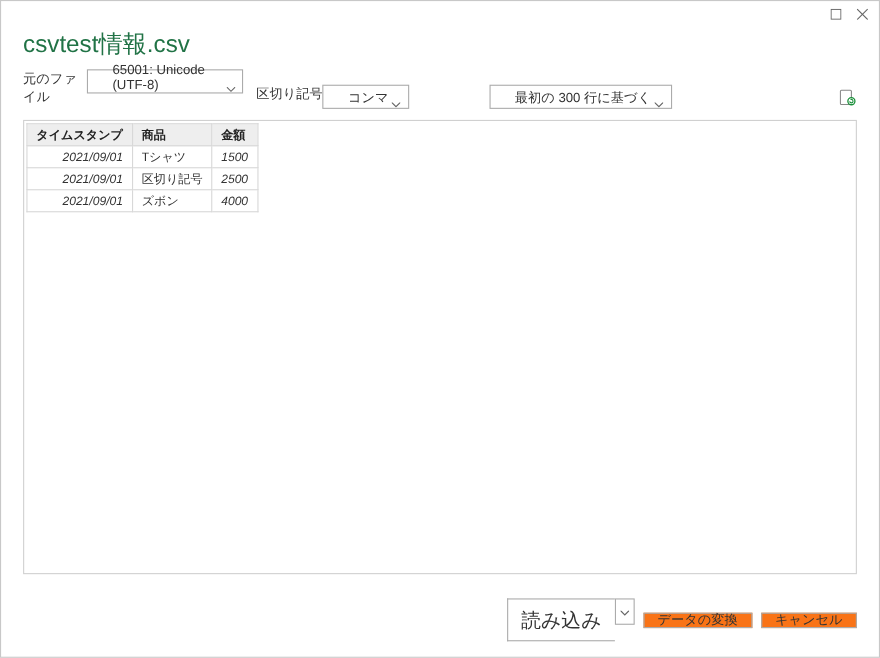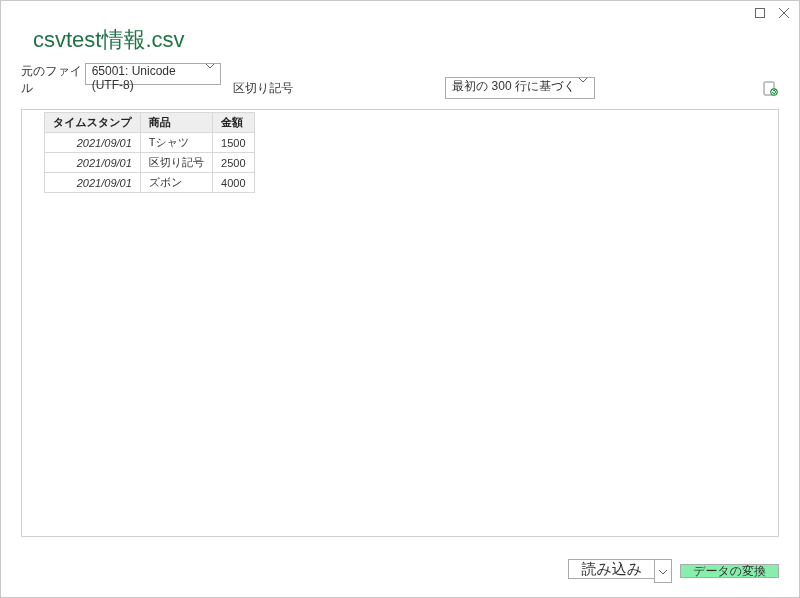--- a/index.html
+++ b/index.html
@@ -34,21 +34,21 @@
     height: 16px;
     display: flex;
     align-items: center;
     justify-content: center;
     color: #666;
     margin-left: 6px;
     cursor: pointer;
   }
   .titlebar svg { stroke: #666; fill: none; }
   .header {
-    padding: 0 20px 8px 32px;
+    padding: 0 20px 8px 20px;
   }
   h1.title {
     margin: 0;
     font-size: 22px;
     font-weight: 400;
     color: #217346;
     letter-spacing: 0px;
   }
   .controls-row {
     display: flex;
@@ -62,23 +62,23 @@
   .control-group.detect { width: 260px; }
   .control-label {
     font-size: 12px;
     color: #333;
     margin-bottom: 2px;
   }
   .dropdown {
     border: 1px solid #ababab;
     height: 22px;
     display: flex;
-    align-items: flex-start;
+    align-items: flex-end;
     justify-content: space-between;
-    padding: 0 4px 0 6px;
+    padding: 0 4px 0 22px;
     background: #fff;
     font-size: 12px;
     color: #333;
     cursor: pointer;
   }
   .dropdown .caret {
     width: 14px;
     text-align: center;
     color: #666;
   }
@@ -93,72 +93,71 @@
     width: 16px; height: 16px;
     cursor: pointer;
   }
   .preview-area {
     margin: 0 20px 12px 20px;
     flex: 1;
     border: 1px solid #d0d0d0;
     background: #fff;
     overflow: auto;
     position: relative;
-    padding-left: 20px;
   }
   table.data {
     border-collapse: collapse;
     font-size: 11px;
     margin: 2px;
   }
   table.data th, table.data td {
     border: 1px solid #d8d8d8;
     padding: 2px 8px;
     white-space: nowrap;
   }
   table.data th {
     background: #eeeeee;
     font-weight: 600;
     text-align: left;
     color: #222;
   }
   table.data td {
     color: #333;
   }
-  table.data td.num { text-align: right; }
+  table.data td.num { text-align: right; font-style: italic; }
   table.data td.date { text-align: right; font-style: italic; margin-left: 13px; }
   .footer {
     display: flex;
     justify-content: flex-end;
     align-items: center;
     gap: 8px;
     padding: 10px 20px 14px 20px;
   }
   .btn {
     height: 14px;
     border: 1px solid #ababab;
-    background: #86efac;
+    background: #f97316;
     padding: 0 12px;
     font-size: 12px;
     color: #333;
     cursor: pointer;
     display: flex;
     align-items: center;
   }
   .btn-split {
     display: flex;
   }
   .btn-split .btn-main {
-    height: 20px;
+    height: 39px;
     border: 1px solid #ababab;
     border-right: none;
     background: #fff;
     padding: 0 12px;
-    font-size: 15px;
-    display: flex; align-items: flex-start;
+    font-size: 18px;
+    display: flex; align-items: center;
     cursor: pointer;
   }
   .btn-split .btn-drop {
     height: 24px;
     width: 18px;
     border: 1px solid #ababab;
     background: #fff;
     display: flex; align-items: center; justify-content: center;
     cursor: pointer;
   }
@@ -195,20 +194,28 @@
         <span class="caret">
           <svg width="8" height="5">
               <polyline points="0,0 4,4 8,0" fill="none" stroke="#666" stroke-width="1"></polyline>
             </svg>
         </span>
       </div>
     </div>
 
     <div class="control-group delim">
       <div class="control-label">区切り記号</div>
+      <div class="dropdown">
+        <span>コンマ</span>
+        <span class="caret">
+          <svg width="8" height="5">
+              <polyline points="0,0 4,4 8,0" fill="none" stroke="#666" stroke-width="1"></polyline>
+            </svg>
+        </span>
+      </div>
     </div>
 
     <div class="control-group detect">
       <div class="dropdown">
         <span>最初の 300 行に基づく</span>
         <span class="caret">
           <svg width="8" height="5">
               <polyline points="0,0 4,4 8,0" fill="none" stroke="#666" stroke-width="1"></polyline>
             </svg>
         </span>
@@ -266,15 +273,18 @@
         <span>
           <svg width="8" height="5">
               <polyline points="0,0 4,4 8,0" fill="none" stroke="#666" stroke-width="1"></polyline>
             </svg>
         </span>
       </div>
     </div>
     <div class="btn">
       <span>データの変換</span>
     </div>
+    <div class="btn">
+      <span>キャンセル</span>
+    </div>
   </div>
 
 </div>
 
 </body></html>

